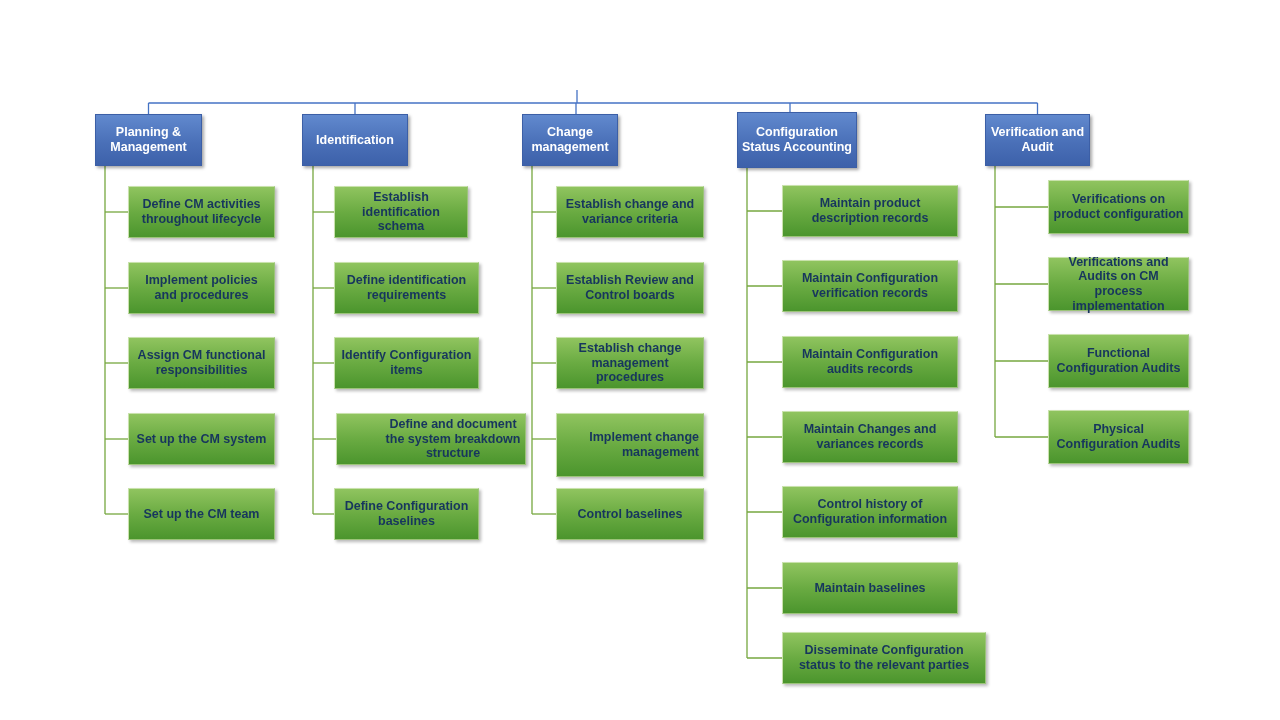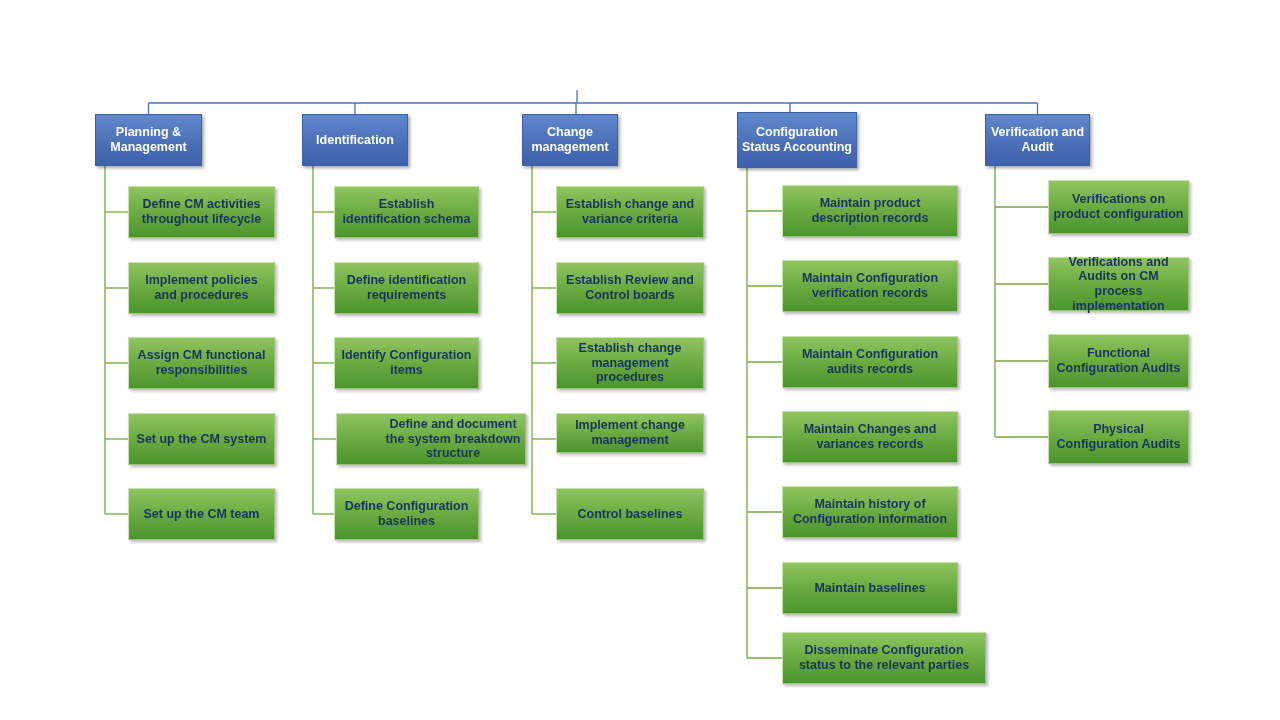--- a/index.html
+++ b/index.html
@@ -90,21 +90,21 @@
       </div>
       <div class="node child-box" style="left: 128px; top: 413px; width: 147px; height: 52px;">
         <span>Set up the CM system</span>
       </div>
       <div class="node child-box" style="left: 128px; top: 488px; width: 147px; height: 52px;">
         <span>Set up the CM team</span>
       </div>
       <div class="node branch-header" style="left: 302px; top: 114px; width: 106px; height: 52px;">
         <span>Identification</span>
       </div>
-      <div class="node child-box" style="left: 334px; top: 186px; width: 145px; height: 52px;">
+      <div class="node child-box" style="left: 334px; top: 186px; width: 134px; height: 52px;">
         <span>Establish identification schema</span>
       </div>
       <div class="node child-box" style="left: 334px; top: 262px; width: 145px; height: 52px;">
         <span>Define identification requirements</span>
       </div>
       <div class="node child-box" style="left: 334px; top: 337px; width: 145px; height: 52px;">
         <span>Identify Configuration items</span>
       </div>
       <div class="node child-box" style="left: 336px; top: 413px; width: 190px; height: 52px; padding-left: 48px;">
         <span>Define and document the system breakdown structure</span>
@@ -117,21 +117,21 @@
       </div>
       <div class="node child-box" style="left: 556px; top: 186px; width: 148px; height: 52px;">
         <span>Establish change and variance criteria</span>
       </div>
       <div class="node child-box" style="left: 556px; top: 262px; width: 148px; height: 52px;">
         <span>Establish Review and Control boards</span>
       </div>
       <div class="node child-box" style="left: 556px; top: 337px; width: 148px; height: 52px;">
         <span>Establish change management procedures</span>
       </div>
-      <div class="node child-box" style="left: 556px; top: 413px; width: 148px; height: 40px;">
+      <div class="node child-box" style="left: 556px; top: 413px; width: 148px; height: 64px; text-align: right;">
         <span>Implement change management</span>
       </div>
       <div class="node child-box" style="left: 556px; top: 488px; width: 148px; height: 52px;">
         <span>Control baselines</span>
       </div>
       <div class="node branch-header" style="left: 737px; top: 112px; width: 120px; height: 56px;">
         <span>Configuration Status Accounting</span>
       </div>
       <div class="node child-box" style="left: 782px; top: 185px; width: 176px; height: 52px;">
         <span>Maintain product description records</span>
@@ -139,21 +139,21 @@
       <div class="node child-box" style="left: 782px; top: 260px; width: 176px; height: 52px;">
         <span>Maintain Configuration verification records</span>
       </div>
       <div class="node child-box" style="left: 782px; top: 336px; width: 176px; height: 52px;">
         <span>Maintain Configuration audits records</span>
       </div>
       <div class="node child-box" style="left: 782px; top: 411px; width: 176px; height: 52px;">
         <span>Maintain Changes and variances records</span>
       </div>
       <div class="node child-box" style="left: 782px; top: 486px; width: 176px; height: 52px;">
-        <span>Maintain history of Configuration information</span>
+        <span>Control history of Configuration information</span>
       </div>
       <div class="node child-box" style="left: 782px; top: 562px; width: 176px; height: 52px;">
         <span>Maintain baselines</span>
       </div>
       <div class="node child-box" style="left: 782px; top: 632px; width: 204px; height: 52px;">
         <span>Disseminate Configuration status to the relevant parties</span>
       </div>
       <div class="node branch-header" style="left: 985px; top: 114px; width: 105px; height: 52px;">
         <span>Verification and Audit</span>
       </div>

